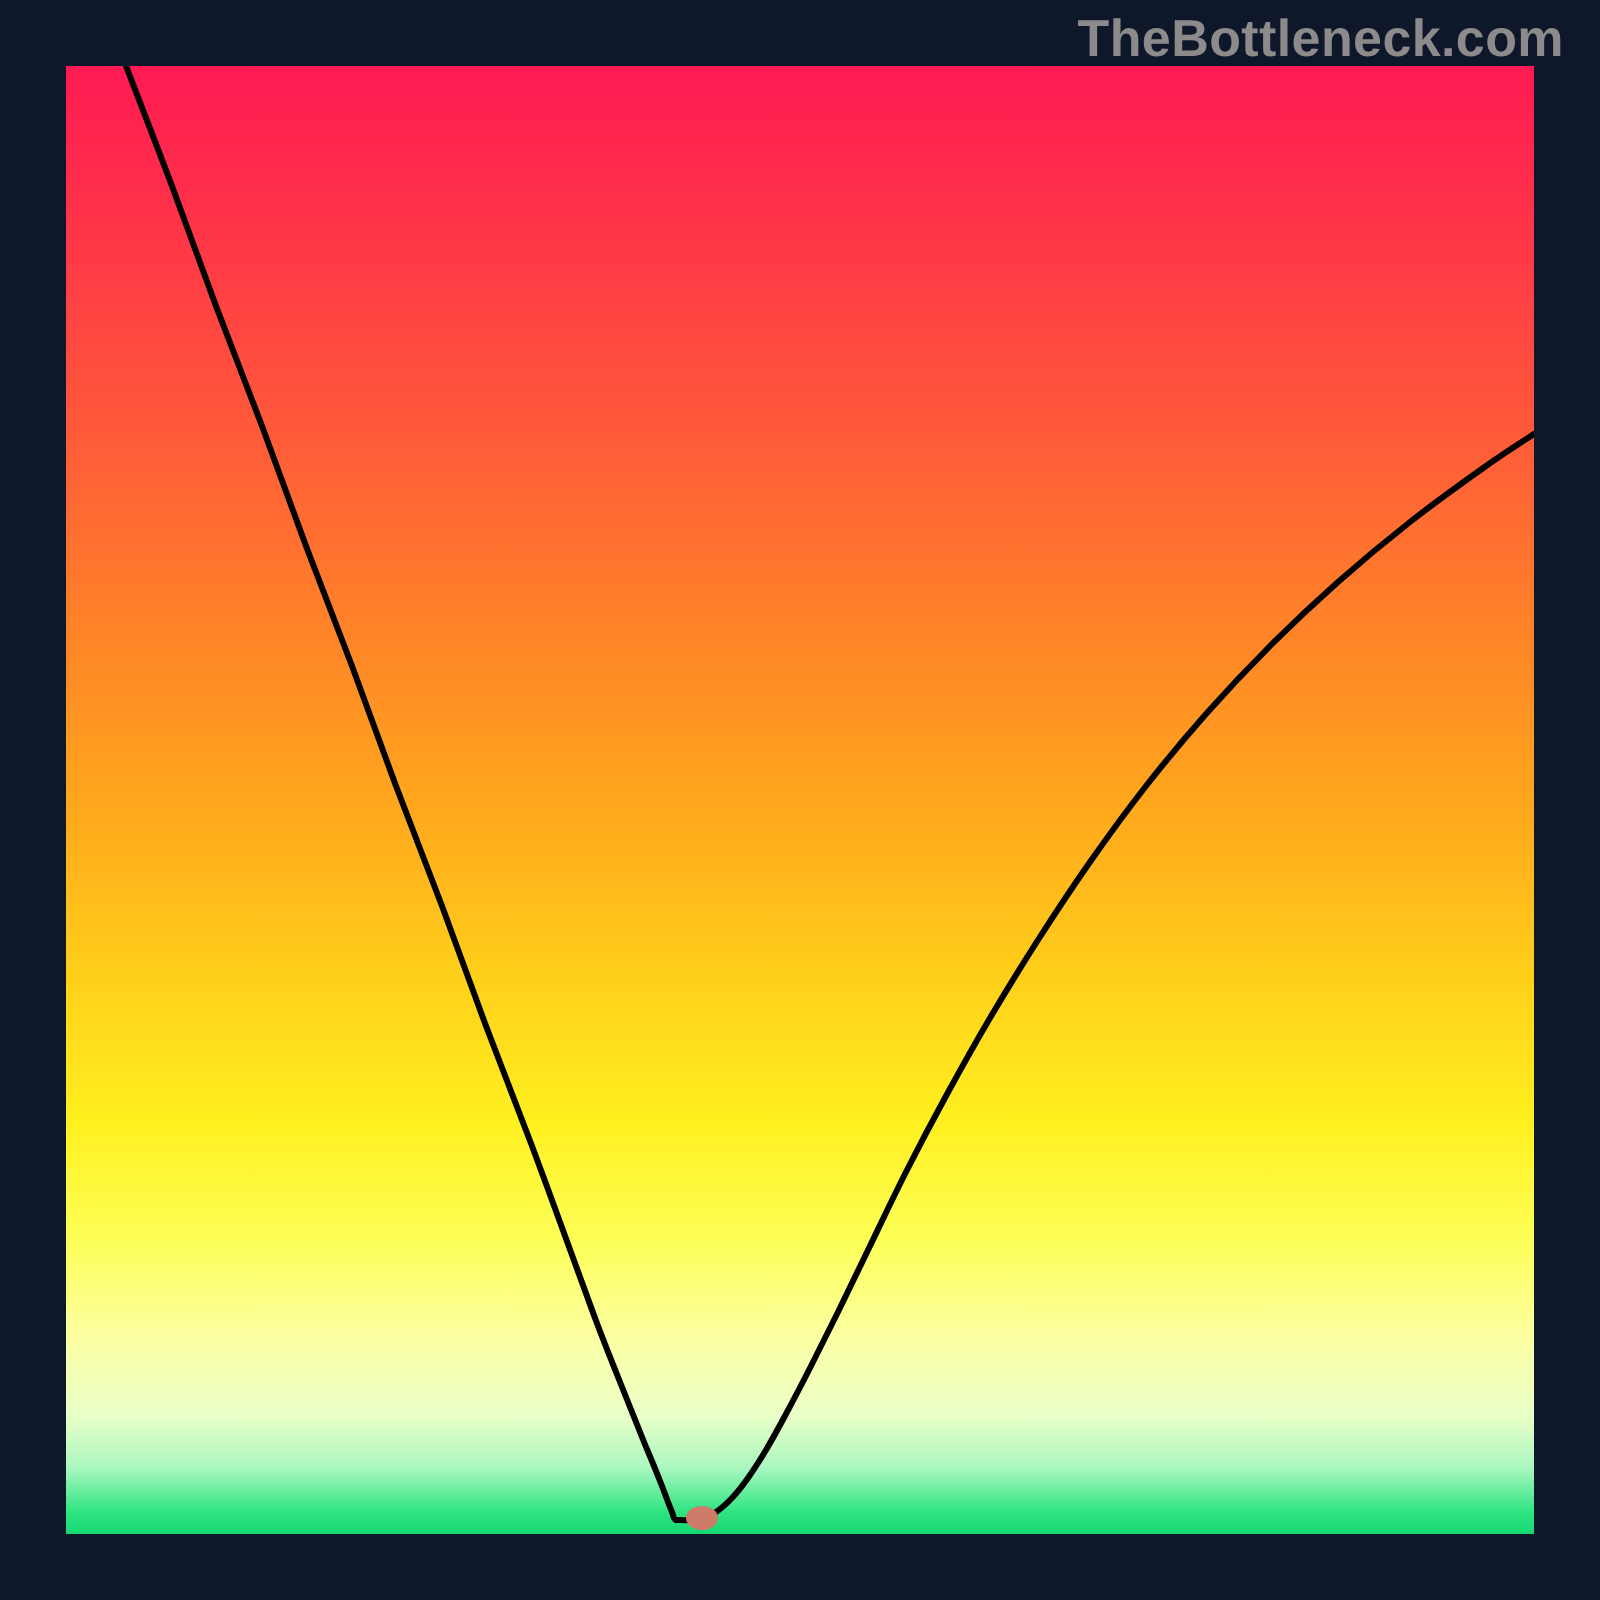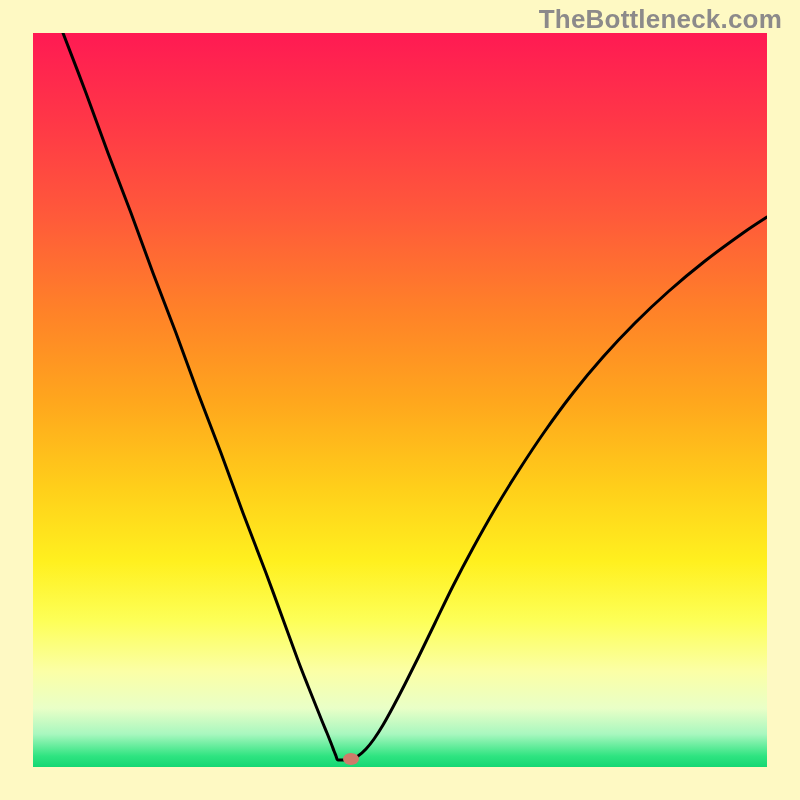--- a/index.html
+++ b/index.html
@@ -9,21 +9,21 @@
     height: 800px;
     background: #000;
     overflow: hidden;
   }
   .frame {
     position: absolute;
     left: 0;
     top: 0;
     width: 800px;
     height: 800px;
-    background: #fef9c3;
+    background: #0f172a;
   }
   .plot {
     position: absolute;
     left: 33px;
     top: 33px;
     width: 734px;
     height: 734px;
     overflow: hidden;
   }
   .watermark {

